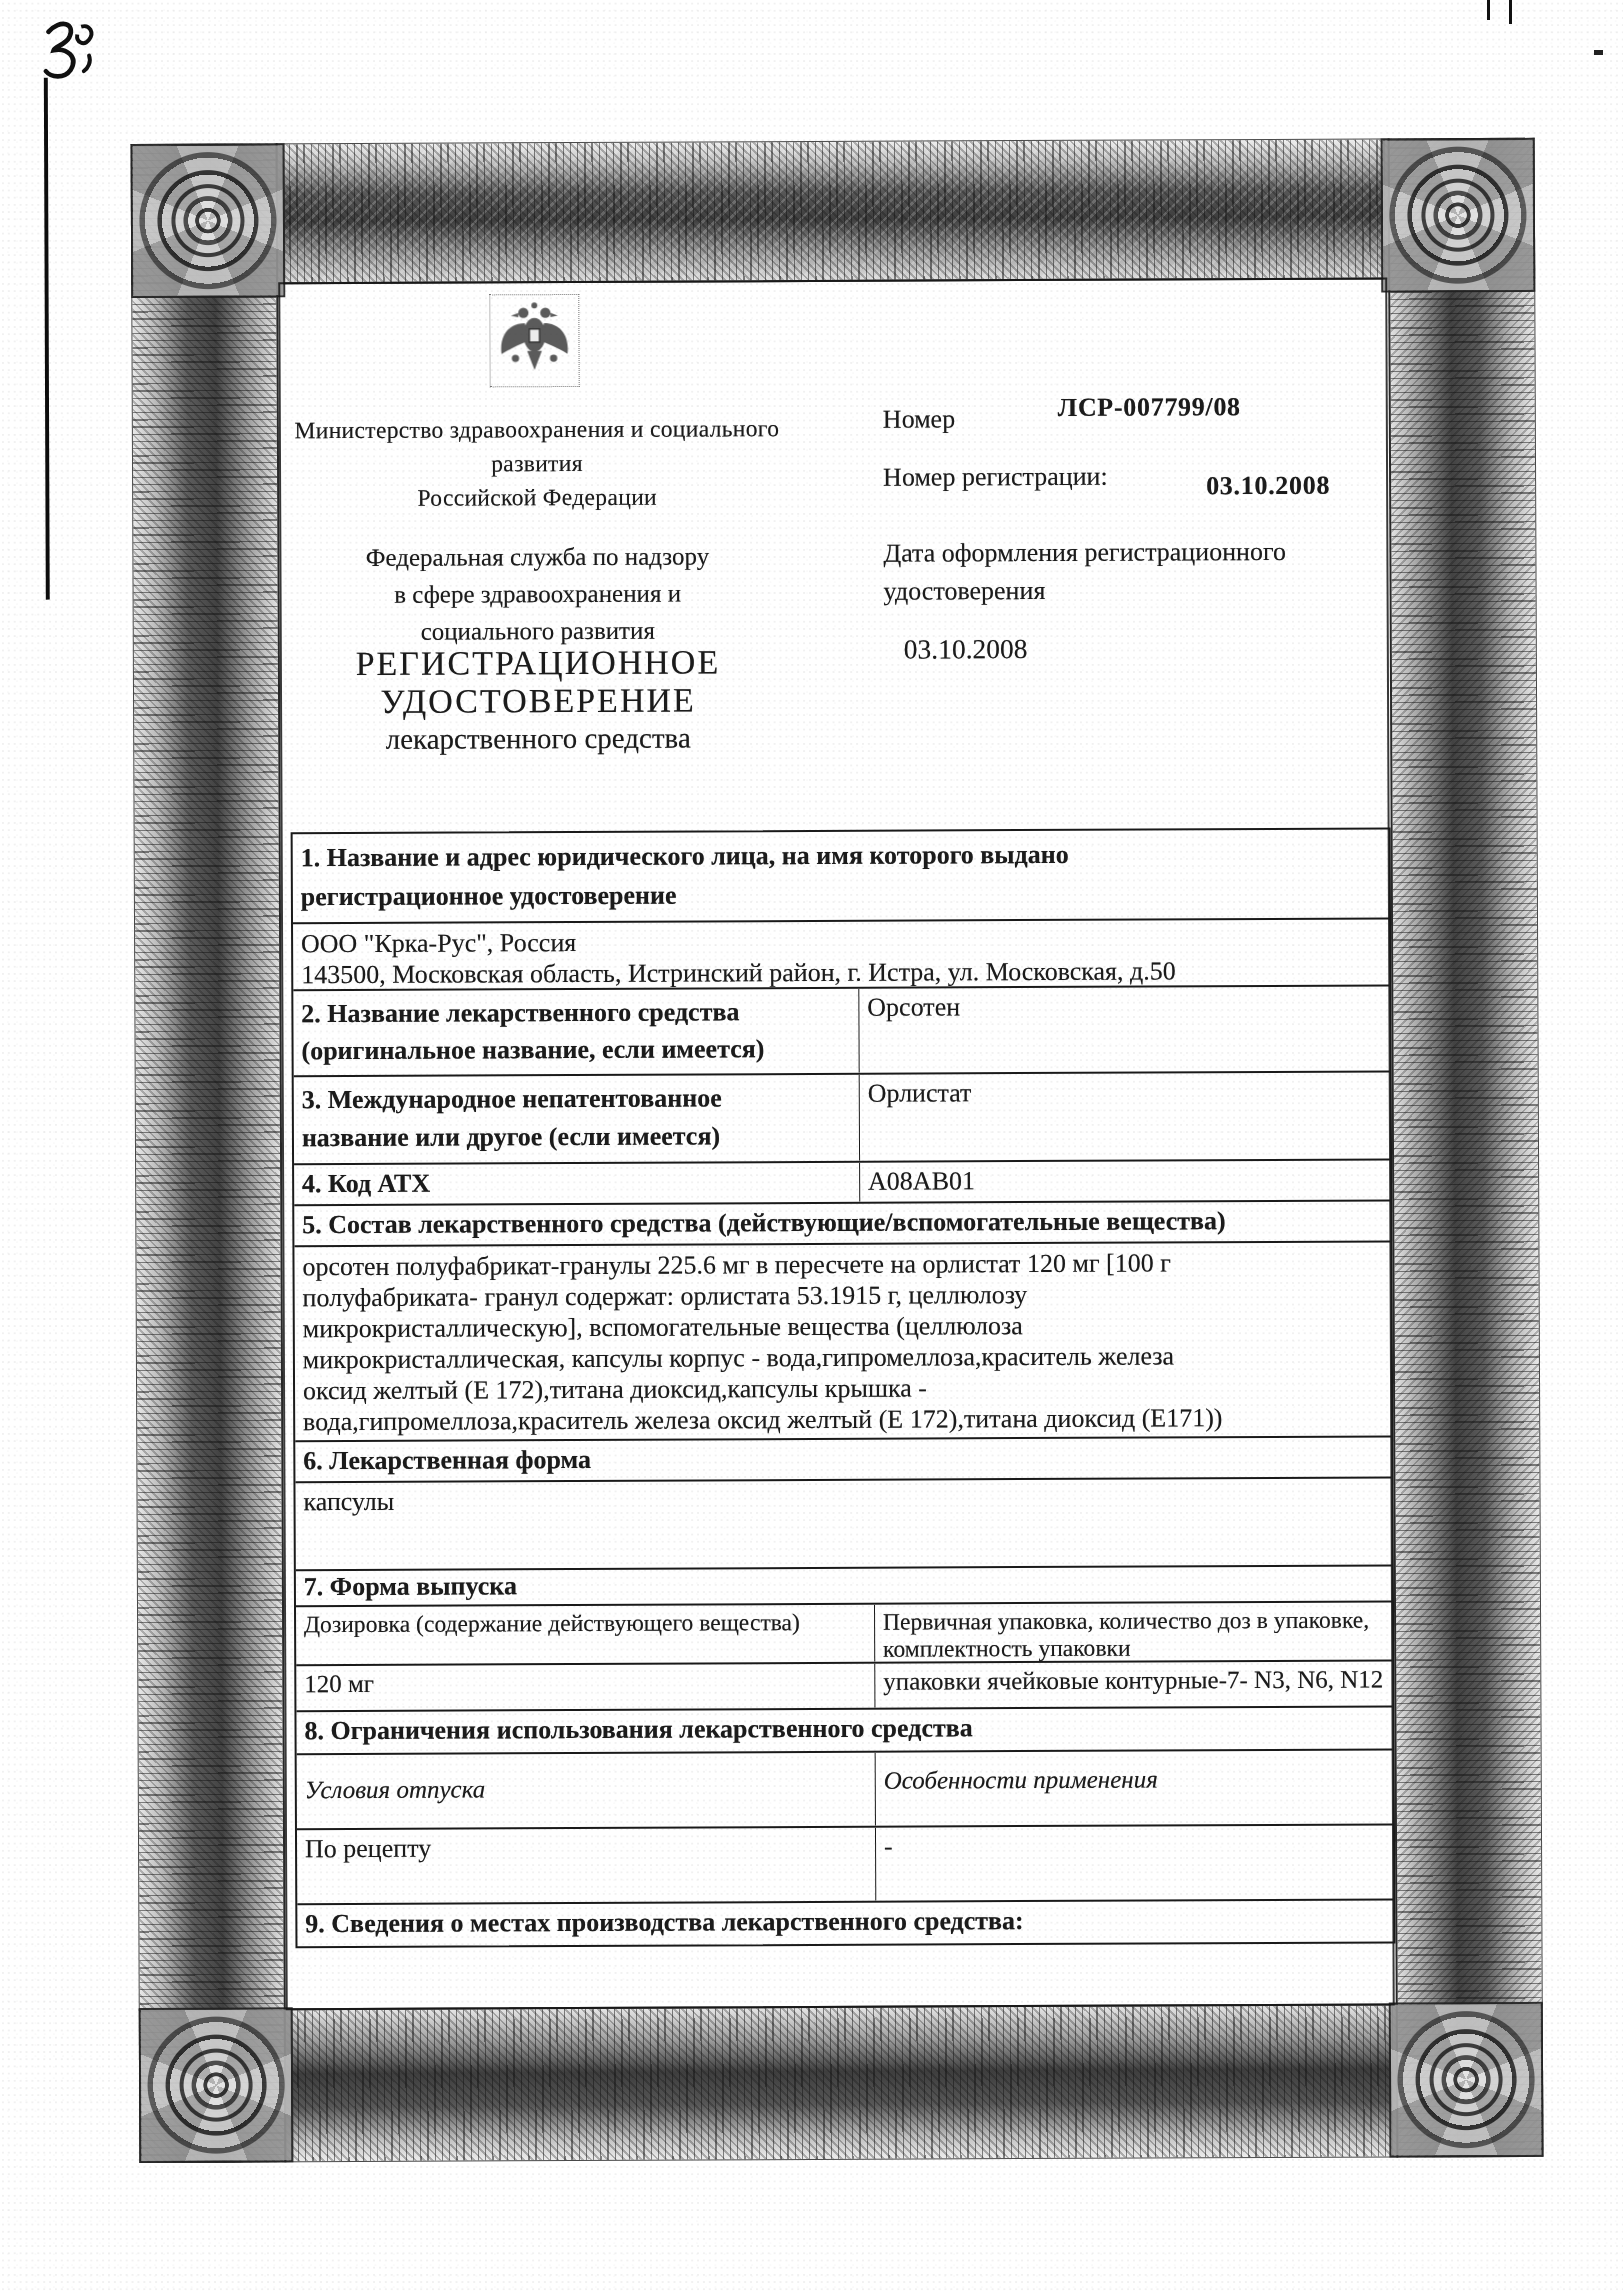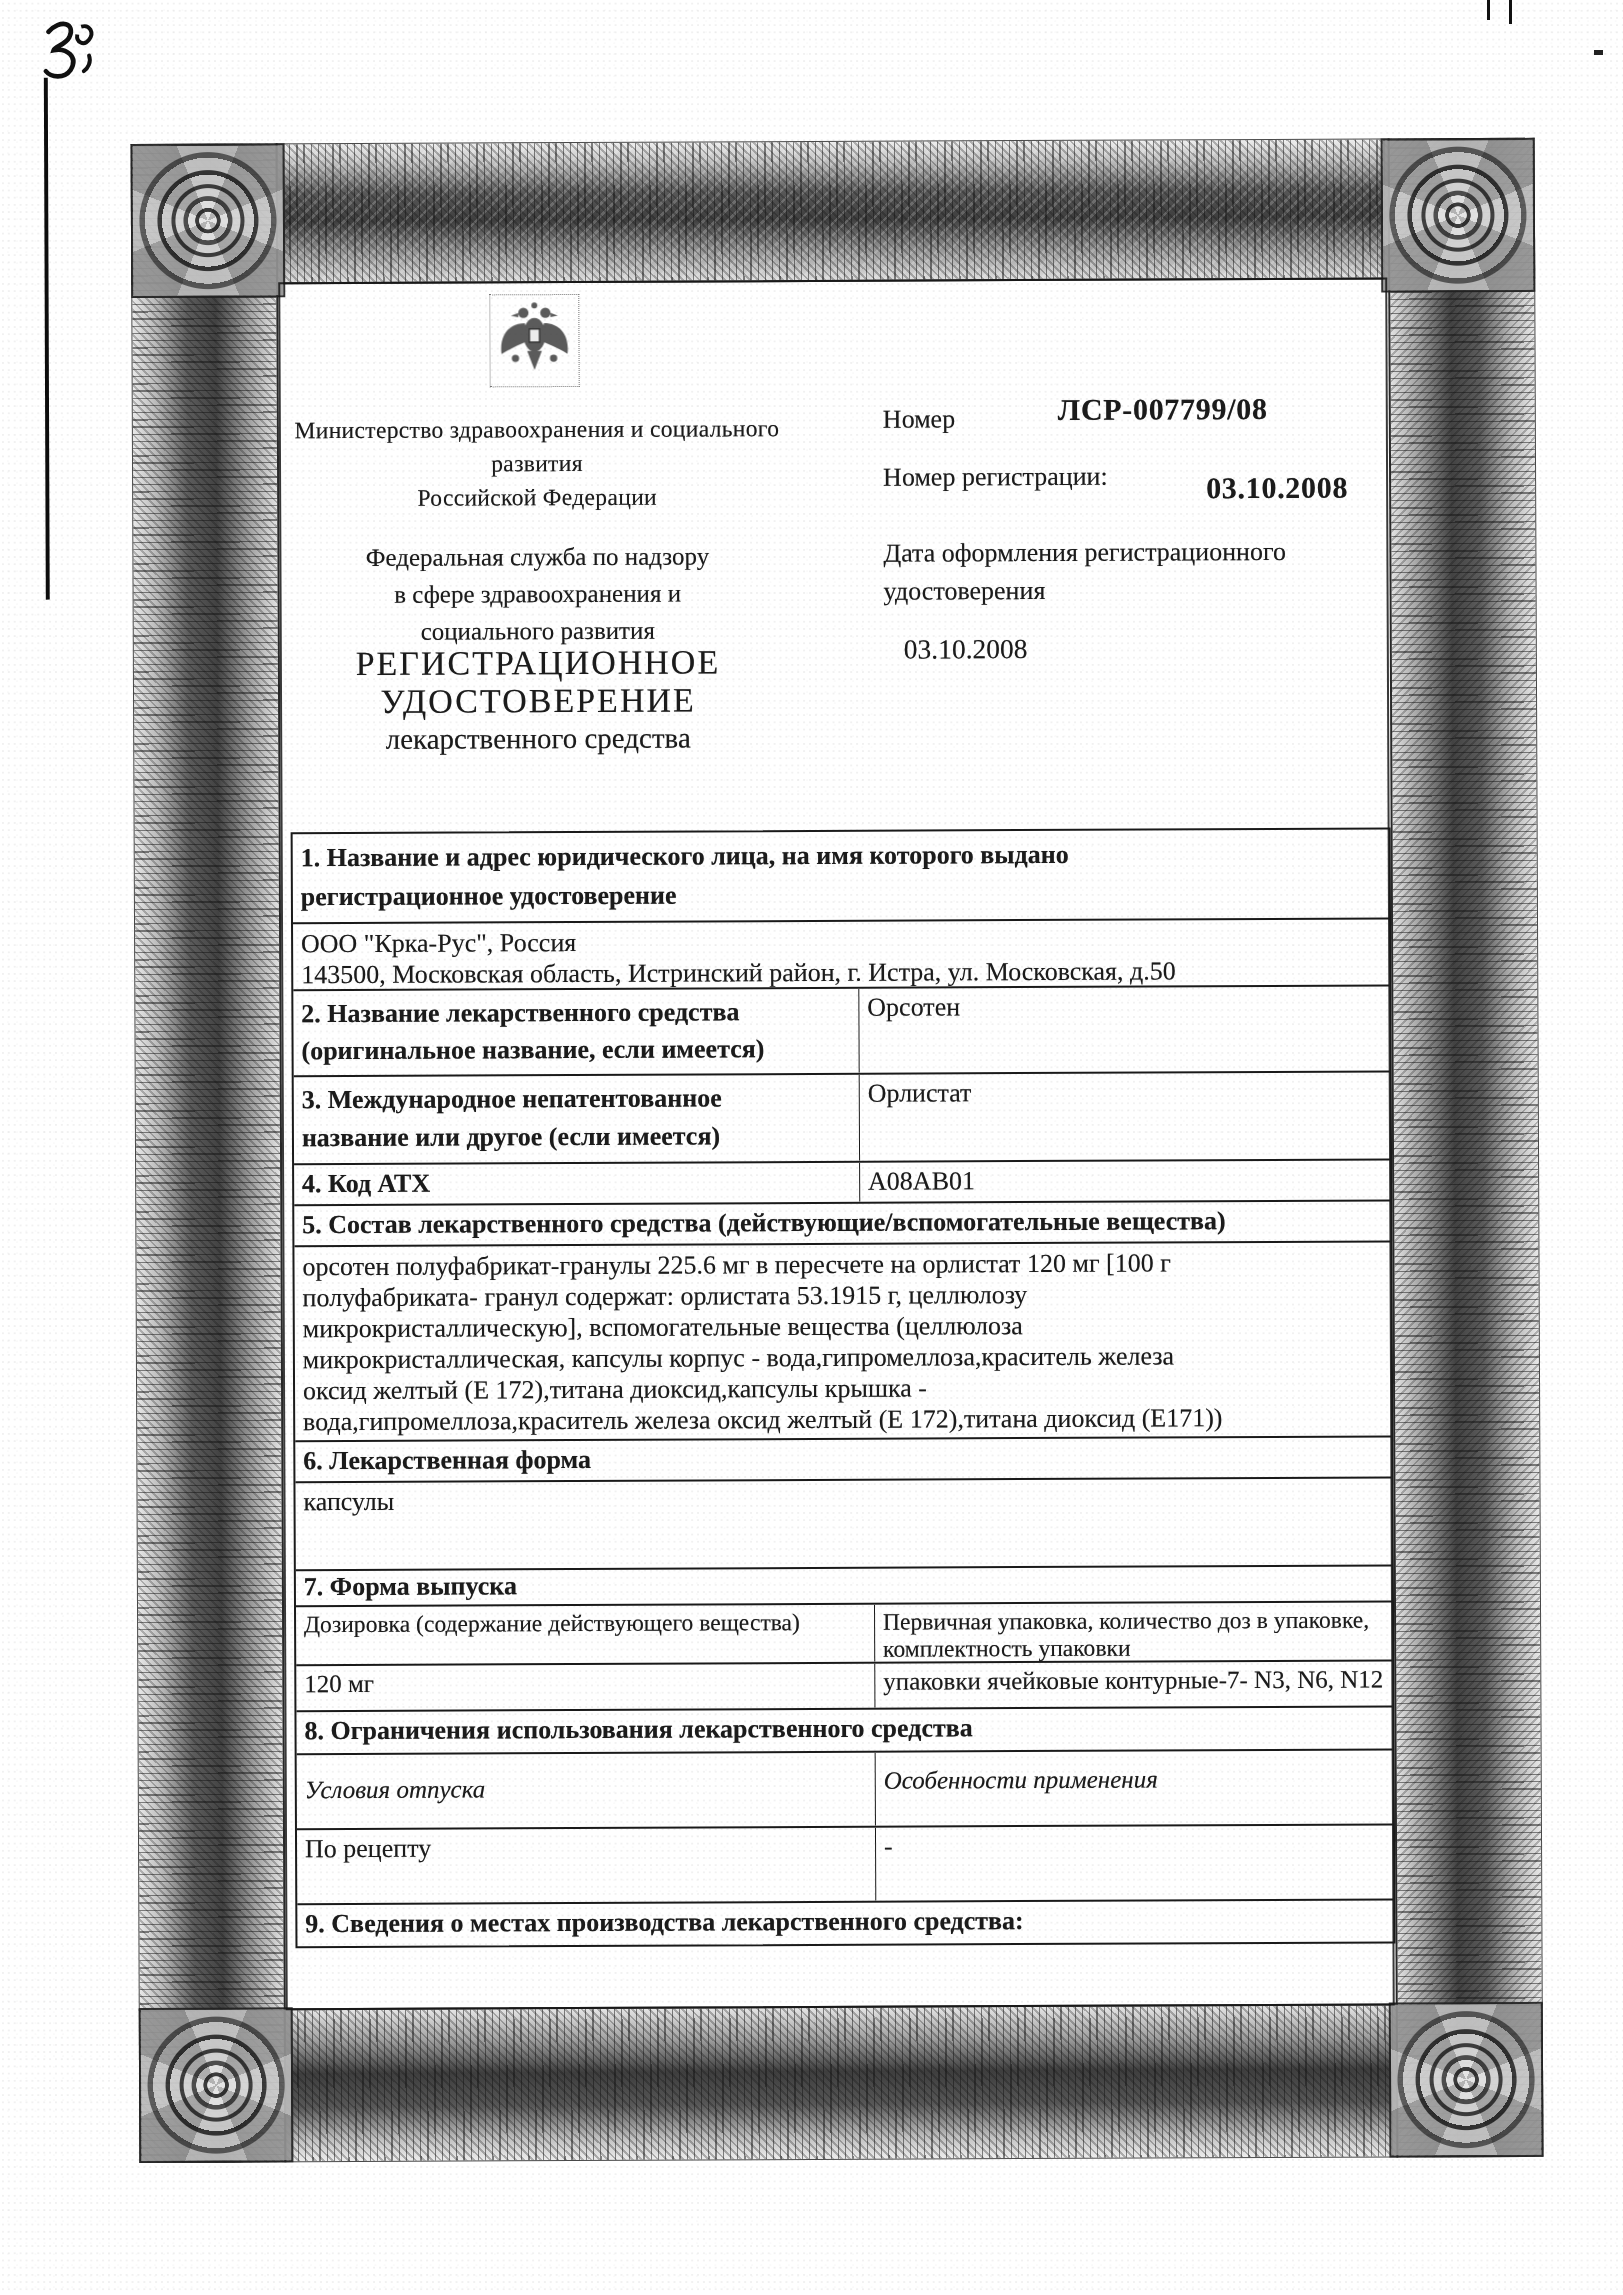--- a/index.html
+++ b/index.html
@@ -77,21 +77,21 @@
     position:absolute;left:492px;top:293px;width:90px;height:93px;
     border:1.3px dotted #777;box-sizing:border-box;
   }
   .emblem-box svg{width:100%;height:100%;filter:blur(0.4px);}
   .cblock{position:absolute;left:295px;width:488px;text-align:center;}
   .min-line{font-size:23.6px;line-height:34px;letter-spacing:0.3px;}
   .svc-line{font-size:25px;line-height:37px;}
   .title-caps{font-size:34px;line-height:38px;letter-spacing:2px;}
   .title-sub{font-size:29px;line-height:37px;}
   .hr-label{position:absolute;font-size:26px;}
-  .hr-value{position:absolute;font-size:30px;font-weight:700;letter-spacing:0.7px;}
+  .hr-value{position:absolute;font-size:26px;font-weight:700;letter-spacing:0.7px;}
   .hr-value2{position:absolute;font-size:27.5px;}
 
   
   .tbl{
     position:absolute;left:291px;top:830px;width:1100px;
     border:2px solid #1a1a1a;box-sizing:border-box;
     font-size:26px;
   }
   .row{box-sizing:border-box;border-bottom:2px solid #1a1a1a;padding:3.9px 7.9px;overflow:hidden;}
   .row:last-child{border-bottom:none;}

